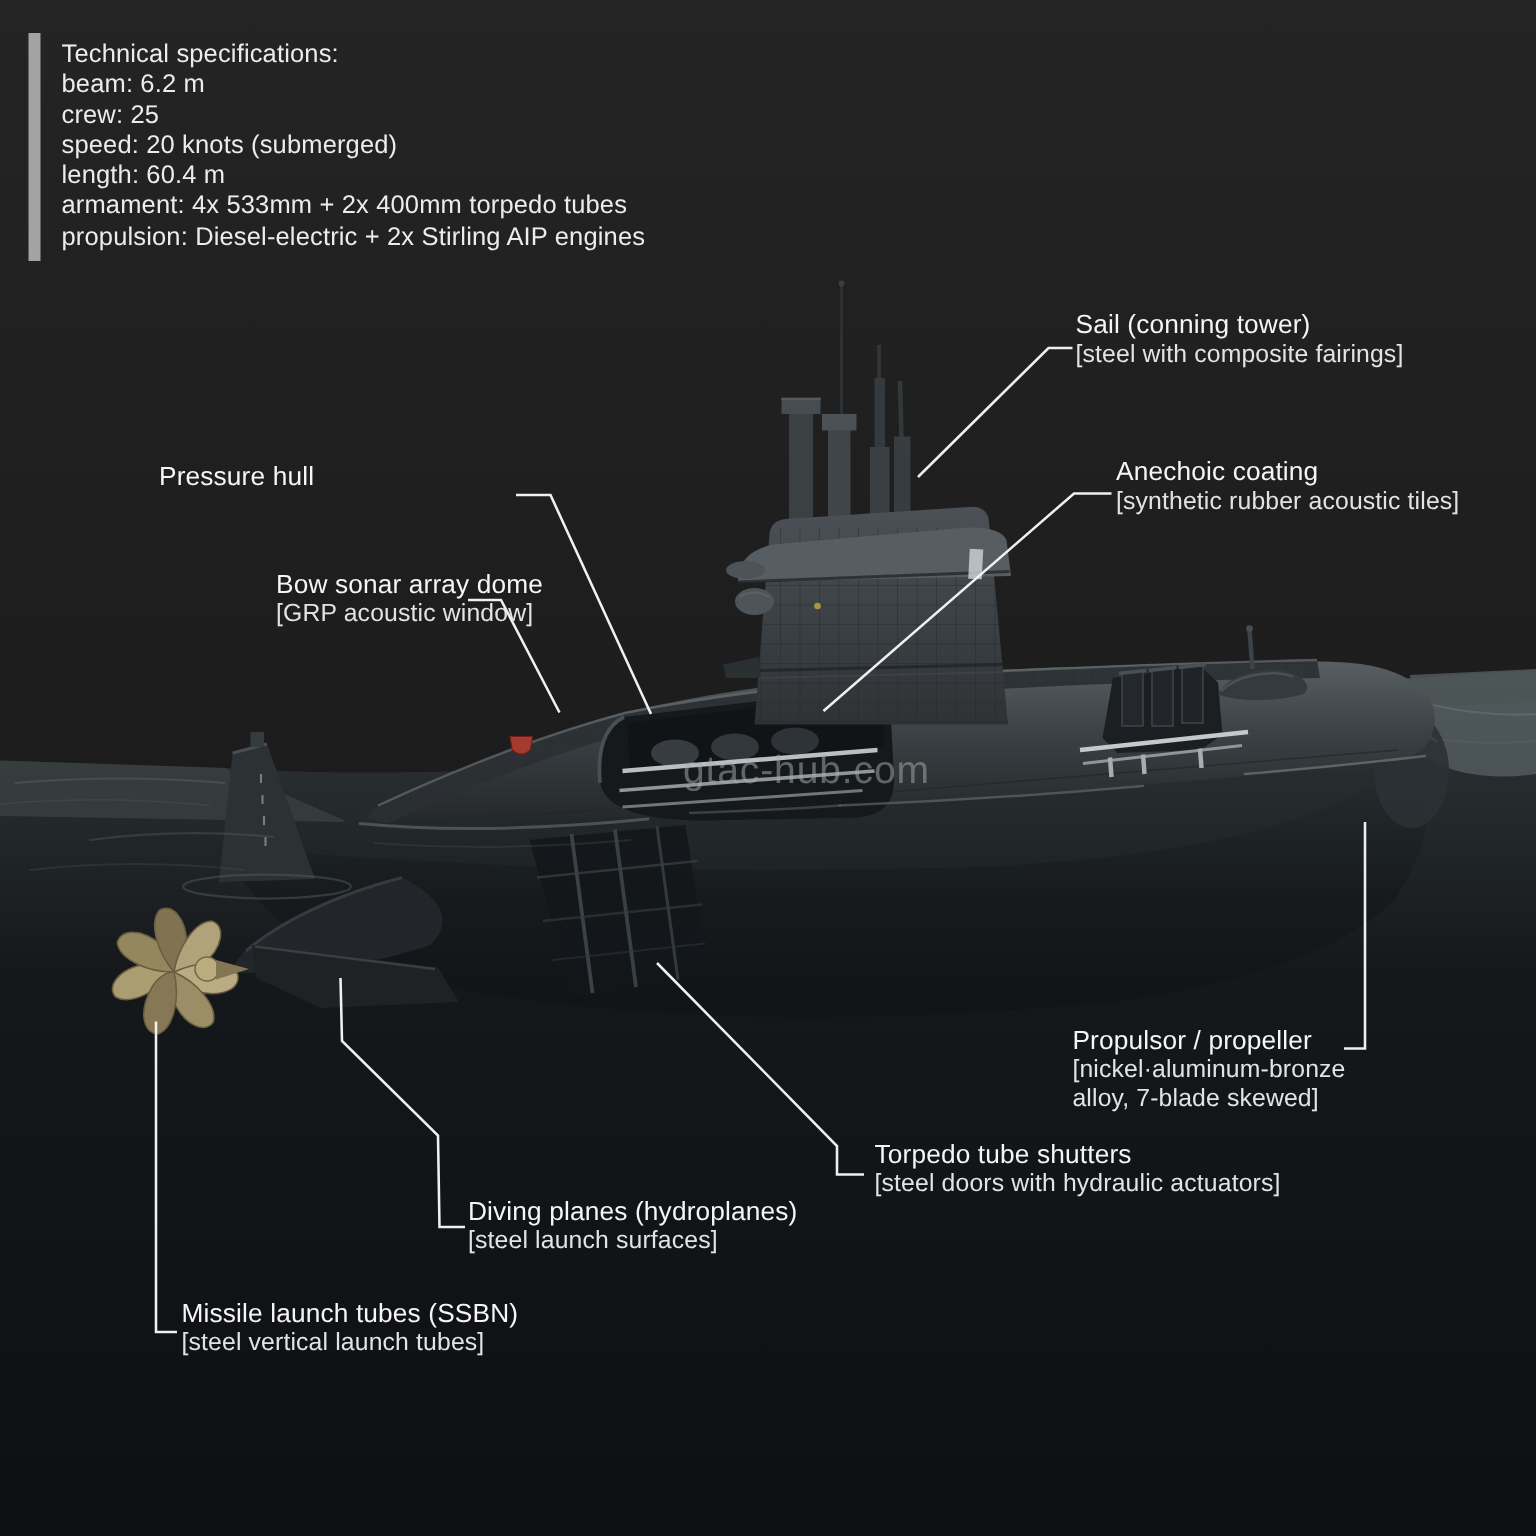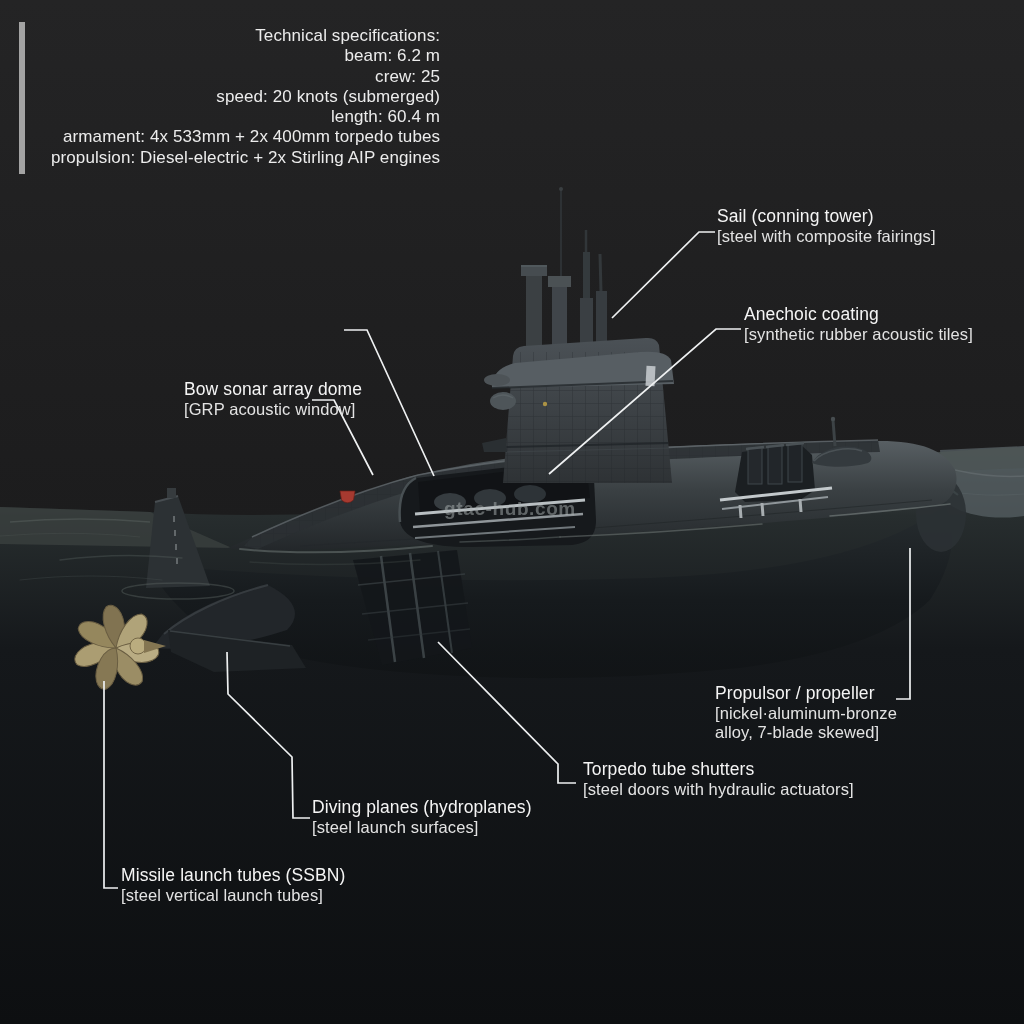--- a/index.html
+++ b/index.html
@@ -7,24 +7,24 @@
     position:relative;width:1024px;height:1024px;overflow:hidden;
     background:var(--background,#202021);
     font-family:"Liberation Sans","DejaVu Sans",sans-serif;
     -webkit-font-smoothing:antialiased;
   }
   svg.scene{position:absolute;left:0;top:0;width:1024px;height:1024px;display:block;}
 
   
   .spec{
     position:absolute;left:19px;top:22px;
-    border-left:6px solid #a3a3a3;
-    padding:4px 0 6px 26px;
+    border-left:8px solid #a3a3a3;
+    padding:4px 0 6px 14px;
     color:var(--text,#ececec);
-    font-size:17px;line-height:20.3px;letter-spacing:.1px;text-align:right;
+    font-size:17px;line-height:20.3px;letter-spacing:.1px;
   }
   .spec div{white-space:nowrap;}
 
   
   .callout{position:absolute;color:var(--text,#ececec);}
   .callout .t{
     display:block;font-weight:normal;font-size:17.5px;line-height:19.5px;
     color:var(--title_text,#f5f5f5);white-space:nowrap;letter-spacing:.1px;
   }
   .callout .s{
@@ -36,23 +36,23 @@
   #c-anechoic  {left:744px;top:305px;}
   #c-pressure  {left:106px;top:308px;}
   #c-bowsonar  {left:136px;top:380px;margin-left:48px;}
   #c-propulsor {right:127px;top:684px;}
   #c-torpedo   {left:583px;top:760px;}
   #c-diving    {left:312px;top:798px;}
   #c-missile   {left:121px;top:866px;}
 
   
   .watermark{
-    position:absolute;left:400px;top:498px;width:220px;text-align:center;
-    font-size:19px;letter-spacing:.6px;color:var(--watermark_gray,#aab1b1);
-    opacity:.5;z-index:3;font-weight:bold;
+    position:absolute;left:400px;top:498px;width:220px;text-align:right;
+    font-size:26px;letter-spacing:.6px;color:var(--watermark_gray,#aab1b1);
+    opacity:.5;z-index:3;
   }
 </style>
 </head>
 <body>
 
 <div id="stage">
 
   <svg class="scene" viewBox="0 0 1024 1024">
     <defs>
       <linearGradient id="bgGrad" x1="0" y1="0" x2="0" y2="1">
@@ -258,20 +258,21 @@
 
   <div class="callout" id="c-sail">
     <span class="t">Sail (conning tower)</span>
     <span class="s">[steel with composite fairings]</span>
   </div>
   <div class="callout" id="c-anechoic">
     <span class="t">Anechoic coating</span>
     <span class="s">[synthetic rubber acoustic tiles]</span>
   </div>
   <div class="callout" id="c-pressure">
+    <span class="t">Pressure hull</span>
   </div>
   <div class="callout" id="c-bowsonar">
     <span class="t">Bow sonar array dome</span>
     <span class="s">[GRP acoustic window]</span>
   </div>
   <div class="callout right" id="c-propulsor">
     <span class="t">Propulsor / propeller</span>
     <span class="s">[nickel·aluminum-bronze
 alloy, 7-blade skewed]</span>
   </div>

